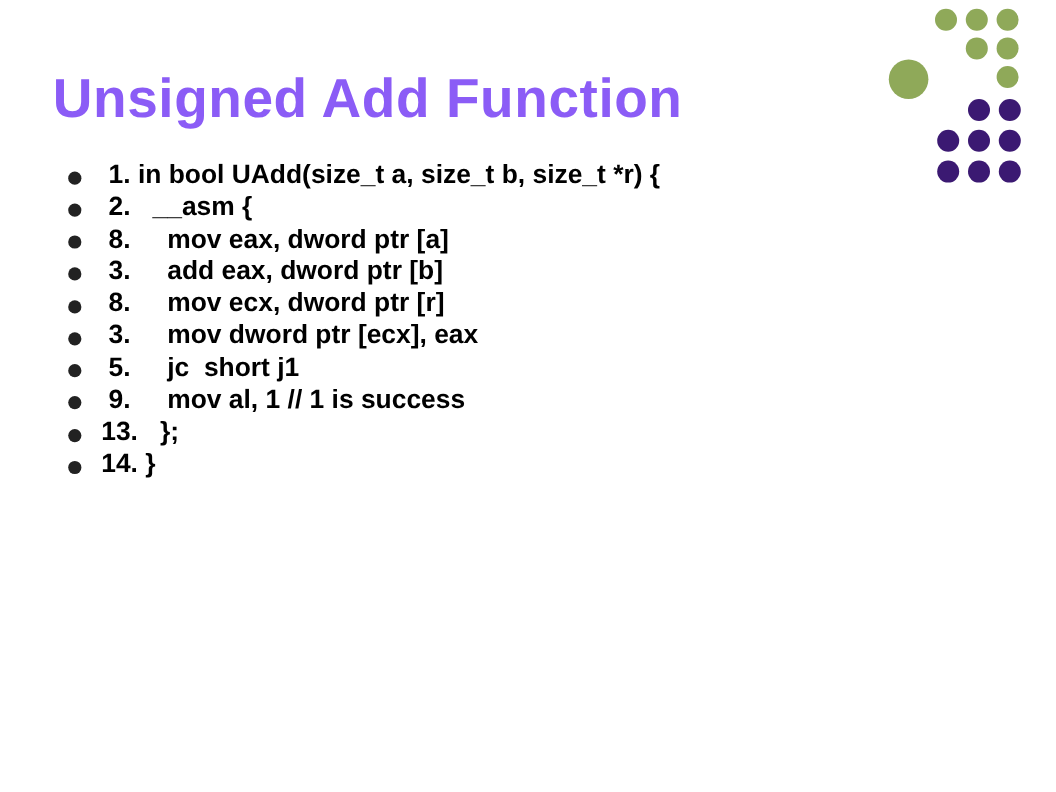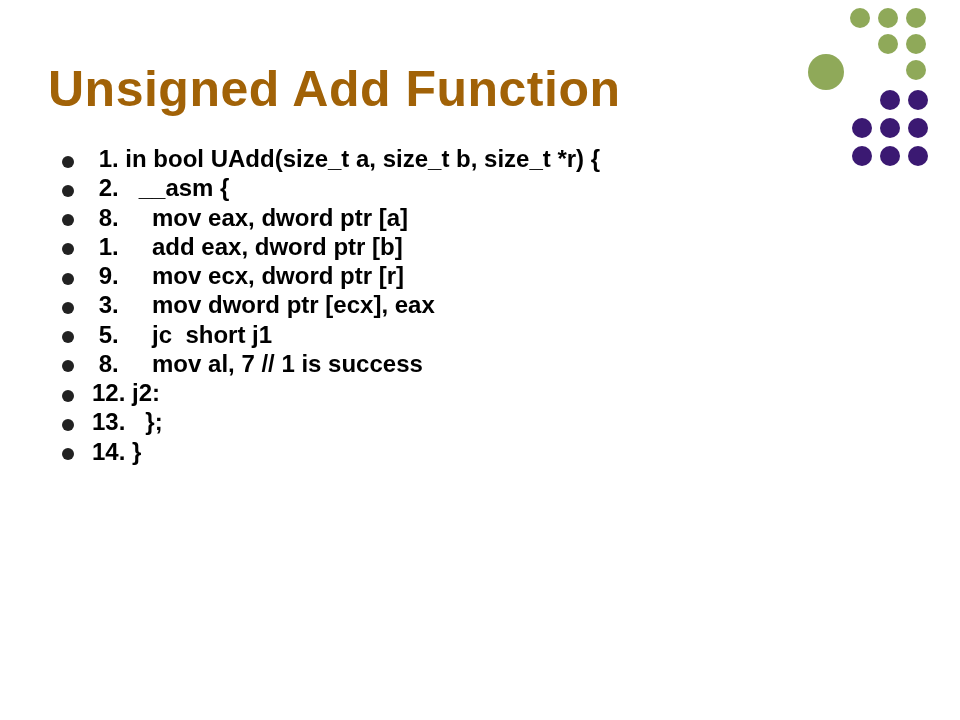--- a/index.html
+++ b/index.html
@@ -1,17 +1,17 @@
 <!DOCTYPE html>
 <html><head>
 <meta charset="utf-8">
 <style>
   html,body{margin:0;padding:0;width:960px;height:720px;font-family:Arial,Helvetica,sans-serif;background:#fff;color:#000;position:relative}
   .slide{position:relative;width:960px;height:720px;box-sizing:border-box;padding:40px 48px 0 48px}
-  h1.title{font-size:50px;font-weight:700;color:#a16207;margin:20px 0 26px 0;letter-spacing:.5px}
+  h1.title{font-size:50px;font-weight:700;color:#8b5cf6;margin:20px 0 26px 0;letter-spacing:.5px}
   ul.code{list-style:none;margin:0;padding:0}
   ul.code li{position:relative;padding-left:44px;font-family:Liberation Sans, sans-serif;font-size:24px;line-height:1.22;font-weight:600;white-space:pre}
   ul.code li::before{content:"";position:absolute;left:14px;top:.48em;width:12px;height:12px;border-radius:50%;background:#222}
   
   .dots{position:absolute;right:10px;top:4px;width:160px;height:160px}
   .dot{position:absolute;width:20px;height:20px;border-radius:50%}
   .gr{background:#8fa959}
   .pu{background:#3b1972}
   
   .g1{left:60px;top:4px}.g2{left:88px;top:4px}.g3{left:116px;top:4px}
@@ -46,23 +46,22 @@
     <span class="dot pu p7"></span>
     <span class="dot pu p8"></span>
   </div>
 
   <h1 class="title">Unsigned Add Function</h1>
 
   <ul class="code">
     <li> 1. in bool UAdd(size_t a, size_t b, size_t *r) {</li>
     <li> 2.   __asm {</li>
     <li> 8.     mov eax, dword ptr [a]</li>
-    <li> 1.     add eax, dword ptr [b]</li>
-    <li> 9.     mov ecx, dword ptr [r]</li>
+    <li> 3.     add eax, dword ptr [b]</li>
+    <li> 8.     mov ecx, dword ptr [r]</li>
     <li> 3.     mov dword ptr [ecx], eax</li>
     <li> 5.     jc  short j1</li>
-    <li> 8.     mov al, 7 // 1 is success</li>
-    <li>12. j2:</li>
+    <li> 9.     mov al, 1 // 1 is success</li>
     <li>13.   };</li>
     <li>14. }</li>
   </ul>
 
 </div>
 
 </body></html>

